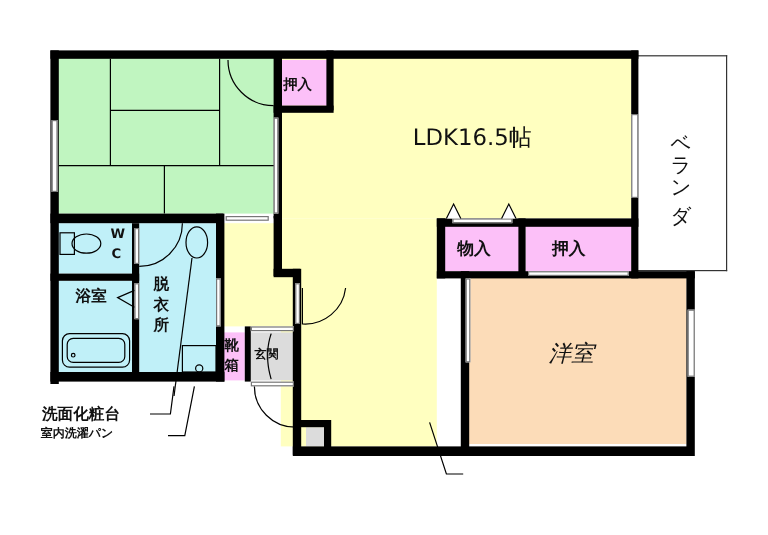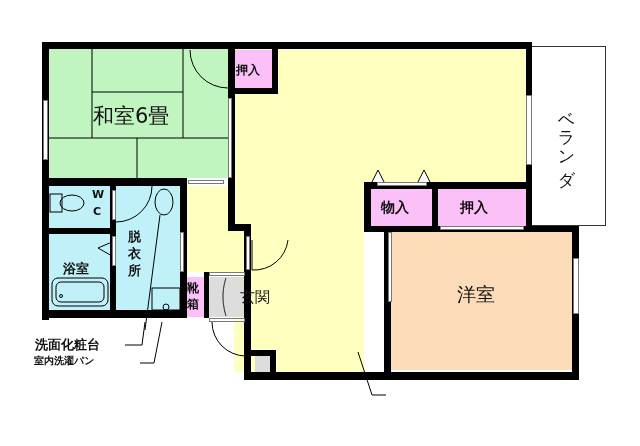--- a/index.html
+++ b/index.html
@@ -117,33 +117,33 @@
     <path d="M212,322 A34,34 0 0 0 246,356" stroke="#000" fill="none"></path>
     <line x1="246" y1="322" x2="246" y2="356" stroke="#000"></line>
 
     <path d="M226,278 Q220,296 226,316" stroke="#000" fill="none" stroke-dasharray="1,0"></path>
 
     <polyline points="145,322 142,345 125,345" stroke="#000" fill="none"></polyline>
     <polyline points="162,322 154,363 140,363" stroke="#000" fill="none"></polyline>
     <polyline points="358,352 372,395 386,395" stroke="#000" fill="none"></polyline>
   </svg>
 
-  <div class="label" style="left:93px;top:102px;font-size:21px;">和室6畳</div>
-  <div class="label" style="left:457px;top:282px;font-size:19px;">洋室</div>
+  <div class="label" style="left:344px;top:102px;font-size:19px;">LDK16.5帖</div>
+  <div class="label" style="left:457px;top:282px;font-size:19px;font-style:italic;">洋室</div>
   <div class="label" style="left:556px;top:100px;font-size:17px;writing-mode:vertical-rl;">ベランダ</div>
 
   <div class="label" style="left:236px;top:62px;font-size:12px;font-weight:bold;">押入</div>
   <div class="label" style="left:381px;top:199px;font-size:14px;font-weight:bold;">物入</div>
   <div class="label" style="left:460px;top:199px;font-size:14px;font-weight:bold;">押入</div>
 
   <div class="label" style="left:92px;top:188px;font-size:11px;font-weight:bold;">W</div>
   <div class="label" style="left:93px;top:205px;font-size:11px;font-weight:bold;">C</div>
-  <div class="label" style="left:63px;top:260px;font-size:13px;font-weight:bold;">浴室</div>
+  <div class="label" style="left:63px;top:238px;font-size:13px;font-weight:bold;">浴室</div>
   <div class="label" style="left:128px;top:228px;font-size:13px;font-weight:bold;">脱</div>
   <div class="label" style="left:128px;top:245px;font-size:13px;font-weight:bold;">衣</div>
   <div class="label" style="left:128px;top:262px;font-size:13px;font-weight:bold;">所</div>
   <div class="label" style="left:187px;top:280px;font-size:12px;font-weight:bold;">靴</div>
   <div class="label" style="left:187px;top:296px;font-size:12px;font-weight:bold;">箱</div>
-  <div class="label" style="left:212px;top:288px;font-size:15px;font-weight:normal;margin-left:28px;">玄関</div>
+  <div class="label" style="left:212px;top:288px;font-size:10px;font-weight:bold;">玄関</div>
 
   <div class="label" style="left:35px;top:336px;font-size:13px;font-weight:bold;">洗面化粧台</div>
   <div class="label" style="left:34px;top:354px;font-size:10px;font-weight:bold;">室内洗濯パン</div>
 </div>
 
 </body></html>

